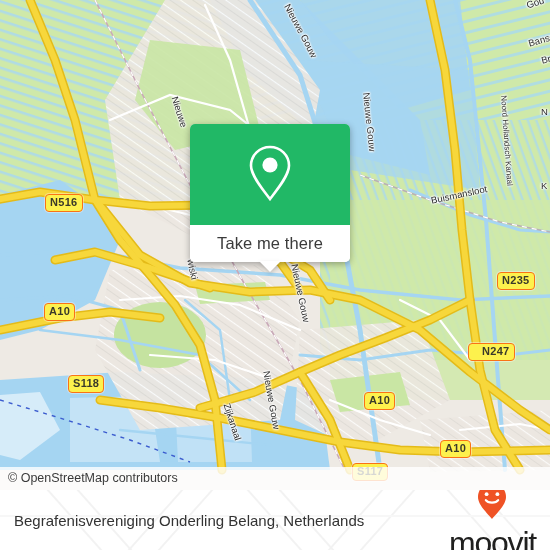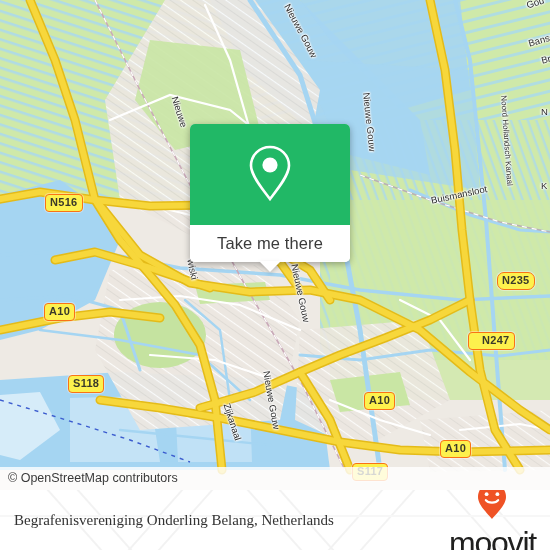--- a/index.html
+++ b/index.html
@@ -76,21 +76,21 @@
   
   .footer{
     position:absolute; left:0; top:490px; width:550px; height:60px;
     background:#ffffff; display:flex; align-items:center;
     justify-content:space-between; padding:0 14px 0 14px;
     overflow:hidden;
   }
   .footer-wm{ position:absolute; inset:0; opacity:.55; }
   .footer-title{
     position:relative; font-size:15px; color:#333; white-space:nowrap;
-    font-family:Liberation Serif, serif;
+    font-family:Liberation Sans, sans-serif;
   }
   .brand{ position:relative; display:flex; align-items:center; gap:3px;flex-direction:column; }
   .brand-word{
     font-size:32px; color:#20201f; letter-spacing:-1.2px;
     font-family:"Liberation Sans", sans-serif; line-height:32px;
   }
 </style>
 </head>
 <body>
 
@@ -210,22 +210,22 @@
 
         <g stroke="#3b5ccf" fill="none" stroke-width="1.4" stroke-dasharray="4 5">
           <path d="M0 400 L60 418 L130 440 L190 462"></path>
         </g>
       </svg>
 
       <div>
         <div class="shield" style="left:45px;  top:194px;">N516</div>
         <div class="shield" style="left:44px;  top:303px;">A10</div>
         <div class="shield" style="left:68px;  top:375px;">S118</div>
-        <div class="shield" style="left:497px; top:272px;border-radius:7px;">N235</div>
-        <div class="shield" style="left:468px; top:332px;padding-left:13px;">N247</div>
+        <div class="shield" style="left:497px; top:272px;">N235</div>
+        <div class="shield" style="left:468px; top:343px;padding-left:13px;">N247</div>
         <div class="shield" style="left:364px; top:392px;">A10</div>
         <div class="shield" style="left:440px; top:440px;">A10</div>
         <div class="shield" style="left:352px; top:463px;">S117</div>
       </div>
 
       <div>
         <div class="mlabel" style="left:292px; top:2px;   transform:rotate(62deg);  transform-origin:left top;">Nieuwe Gouw</div>
         <div class="mlabel" style="left:372px; top:92px;  transform:rotate(84deg);  transform-origin:left top;">Nieuwe Gouw</div>
         <div class="mlabel" style="left:300px; top:263px; transform:rotate(78deg);  transform-origin:left top;">Nieuwe Gouw</div>
         <div class="mlabel" style="left:272px; top:370px; transform:rotate(80deg);  transform-origin:left top;">Nieuwe Gouw</div>

